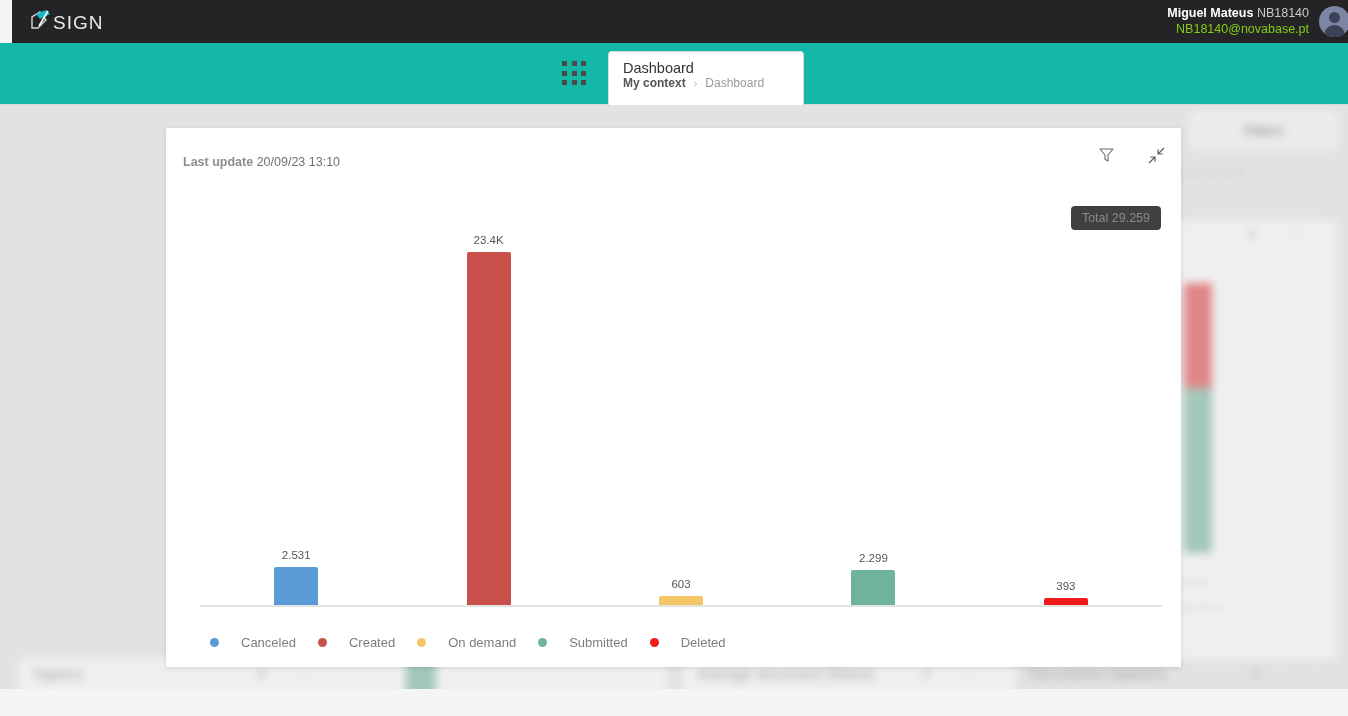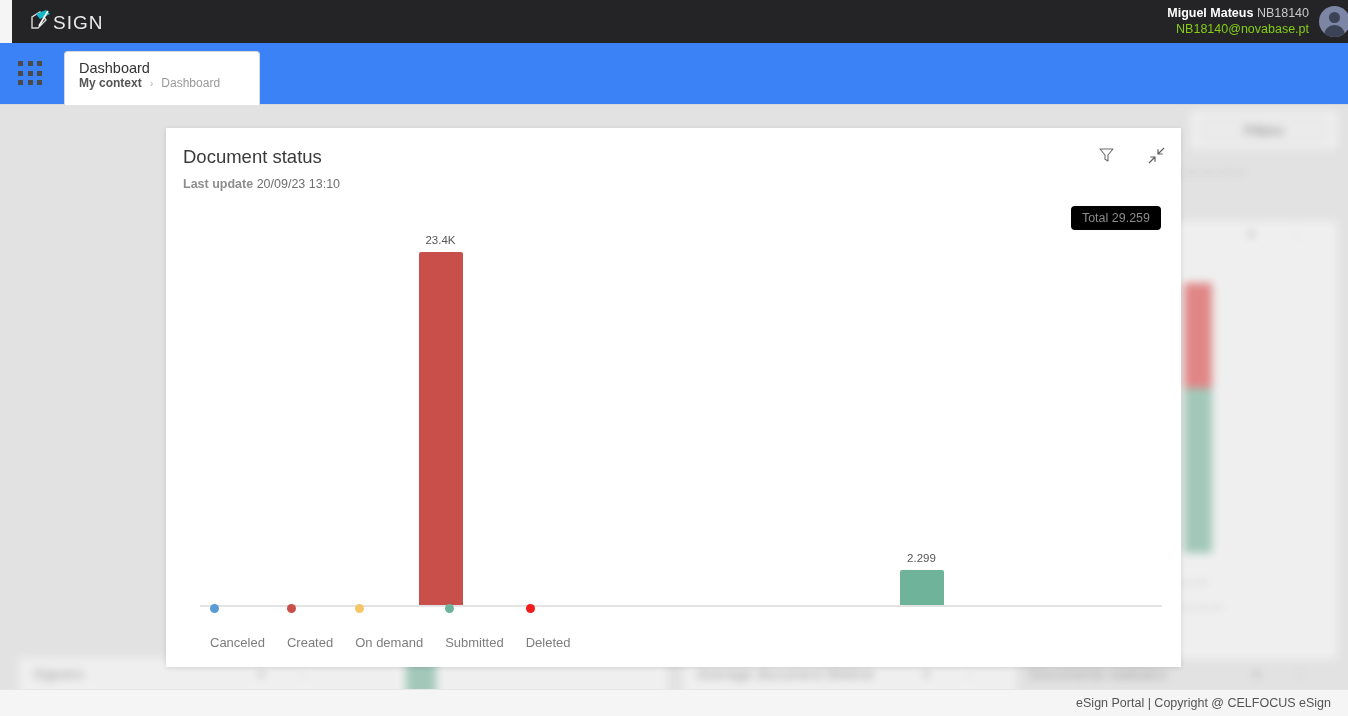--- a/index.html
+++ b/index.html
@@ -35,22 +35,22 @@
     background: #3c4356; left: 10px; top: 6px;
   }
   .avatar .body {
     position: absolute; width: 21px; height: 14px; border-radius: 11px 11px 0 0;
     background: #3c4356; left: 5px; top: 19px;
   }
 
   
   .navstrip {
     position: absolute; top: 43px; left: 0; width: 1348px; height: 62px;
-    background: #3b82f6; border-bottom: 1px solid #d8d8d8;
-    display: flex; align-items: flex-start;
+    background: #14b8a6; border-bottom: 1px solid #d8d8d8;
+    display: flex; align-items: flex-start; justify-content: center;
   }
   .grid-icon {
     width: 26px; height: 26px; margin: 18px 0 0 18px;
     display: grid; grid-template-columns: repeat(3, 1fr);
     grid-template-rows: repeat(3, 1fr); gap: 3px;
   }
   .grid-icon i { display:block; background: #4a4a4a; width:5px; height:5px; }
   .tab {
     margin-left: 20px; margin-top: 8px;
     width: 196px; height: 54px;
@@ -94,21 +94,21 @@
   }
   .modal-head { padding: 18px 20px 0 17px; position: relative; }
   .modal-title { font-size: 18.5px; color: #3a3a3a; font-weight: normal; }
   .modal-sub { margin-top: 9px; font-size: 12.5px; color: #8e8e8e; }
   .modal-sub b { color: #8e8e8e; font-weight: bold; }
   .modal-sub span.val { color: #6f6f6f; font-weight: normal; }
   .modal-actions { position: absolute; right: 14px; top: 16px; display: flex; align-items: center; gap: 28px; }
   .icon-btn { width: 22px; height: 22px; display:flex; align-items:center; justify-content:center; cursor:pointer; }
   .total-badge {
     position: absolute; right: 20px; top: 78px;
-    background: #000000; color: #8a8a8a; font-size: 12.5px;
+    background: #404040; color: #8a8a8a; font-size: 12.5px;
     padding: 5px 11px; border-radius: 4px;
   }
 
   
   .chart-area {
     position: absolute; left: 24px; top: 105px;
     width: 972px; height: 505px;
   }
   .plot {
     position: absolute; left: 10px; top: 0; width: 962px; height: 490px;
@@ -121,21 +121,21 @@
     position: absolute; left: 0; bottom: 118px; width: 962px; height: 372px;
     display: flex; align-items: flex-end;
   }
   .bar-slot { flex: 1; display: flex; flex-direction: column; align-items: center; justify-content: flex-start; }
   .bar-label { font-size: 11.5px; color: #555555; margin-bottom: 6px; }
   .bar-rect { width: 44px; border-radius: 2px 2px 0 0; }
   .legend {
     position: absolute; left: 20px; bottom: 88px;
     display: flex; align-items: center; gap: 22px;
   }
-  .legend-item { display: flex; gap: 22px; cursor: pointer; flex-direction: column; }
+  .legend-item { display: flex; align-items: center; gap: 22px; cursor: pointer; }
   .legend-dot { width: 9px; height: 9px; border-radius: 50%; display:block; }
   .legend-text { font-size: 13px; color: #7d7d7d; }
 
   
   .footer {
     position: absolute; bottom: 0; left: 0; width: 1348px; height: 27px;
     background: #f5f5f5; border-top: 1px solid #e6e6e6;
     display: flex; align-items: center; justify-content: flex-end;
     padding-right: 17px;
   }
@@ -217,21 +217,20 @@
       <div class="bg-ico" style="left:920px; top:562px;">▼</div>
       <div class="bg-ico" style="left:963px; top:562px;">⋮</div>
       <div class="bg-label" style="left:1029px; top:560px;">Documents statistics</div>
       <div class="bg-ico" style="left:1250px; top:562px;">▼</div>
       <div class="bg-ico" style="left:1293px; top:562px;">⋮</div>
     </div>
   </div>
 
   <div class="modal">
     <div class="modal-head">
-      <div class="modal-title">Document status</div>
       <div class="modal-sub">
         <b>Last update</b>
         <span class="val">20/09/23 13:10</span>
       </div>
       <div class="modal-actions">
         <span class="icon-btn">
           <svg width="15" height="16" viewBox="0 0 15 16">
             <path d="M1 2 H14 L9 8 V14 L6 12.2 V8 Z" fill="none" stroke="#6b6b6b" stroke-width="1.1" stroke-linejoin="round"></path>
           </svg>
         </span>
@@ -242,27 +241,39 @@
           </svg>
         </span>
       </div>
       <div class="total-badge">Total 29.259</div>
     </div>
 
     <div class="chart-area">
       <div class="plot">
         <div class="bars" id="bars">
             <div class="bar-slot">
+              <div class="bar-label">2.531</div>
+              <div class="bar-rect" style="height: 38px; background: rgb(91, 155, 213);"></div>
+            </div>
+            <div class="bar-slot">
               <div class="bar-label">23.4K</div>
               <div class="bar-rect" style="height: 353px; background: rgb(201, 80, 74);"></div>
             </div>
             <div class="bar-slot">
+              <div class="bar-label">603</div>
+              <div class="bar-rect" style="height: 9px; background: rgb(245, 198, 101);"></div>
+            </div>
+            <div class="bar-slot">
               <div class="bar-label">2.299</div>
               <div class="bar-rect" style="height: 35px; background: rgb(111, 180, 154);"></div>
             </div>
+            <div class="bar-slot">
+              <div class="bar-label">393</div>
+              <div class="bar-rect" style="height: 7px; background: rgb(240, 28, 28);"></div>
+            </div>
           </div>
         <div class="baseline"></div>
       </div>
       <div class="legend" id="legend">
           <div class="legend-item">
             <span class="legend-dot" style="background: rgb(91, 155, 213);"></span>
             <span class="legend-text">Canceled</span>
           </div>
           <div class="legend-item">
             <span class="legend-dot" style="background: rgb(201, 80, 74);"></span>
@@ -277,17 +288,14 @@
             <span class="legend-text">Submitted</span>
           </div>
           <div class="legend-item">
             <span class="legend-dot" style="background: rgb(240, 28, 28);"></span>
             <span class="legend-text">Deleted</span>
           </div>
         </div>
     </div>
   </div>
 
-  <div class="footer">
-    <span class="footer-text">eSign Portal | Copyright @ CELFOCUS eSign</span>
-  </div>
 
 </div>
 
 </body></html>

